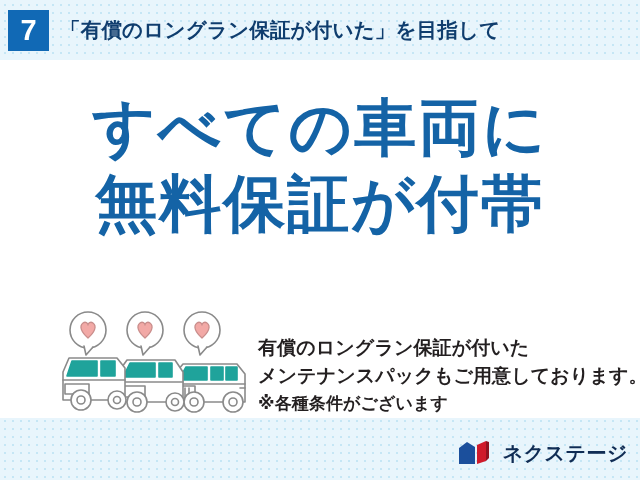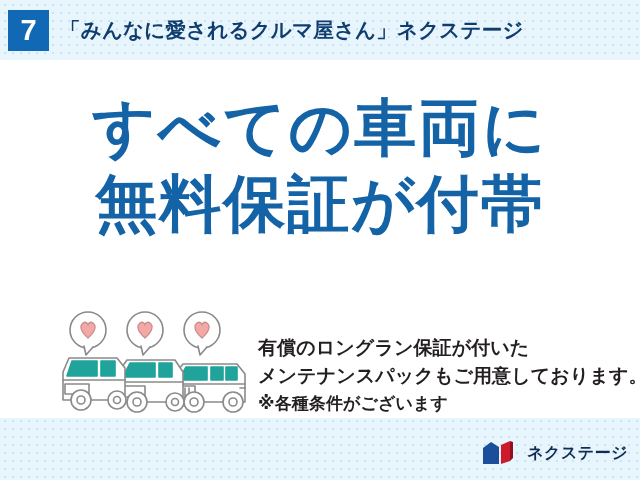--- a/index.html
+++ b/index.html
@@ -122,35 +122,35 @@
     align-items: center;
     height: 34px;
   }
   .logo-mark {
     width: 38px;
     height: 26px;
     flex: none;
   }
   .logo-text {
     margin-left: 7px;
-    font-size: 16px;
+    font-size: 20px;
     font-weight: bold;
     color: #102c54;
     letter-spacing: 0.5px;
     white-space: nowrap;
   }
 </style>
 </head>
 <body>
 
 <div id="banner">
 
   <div class="header">
     <div class="badge-num">7</div>
-    <div class="header-title">「みんなに愛されるクルマ屋さん」ネクステージ</div>
+    <div class="header-title">「有償のロングラン保証が付いた」を目指して</div>
   </div>
 
   <div class="card">
 
     <div class="headline">
       <span class="ln">すべての車両に</span>
       <span class="ln">無料保証が付帯</span>
     </div>
 
     <div class="lower">

